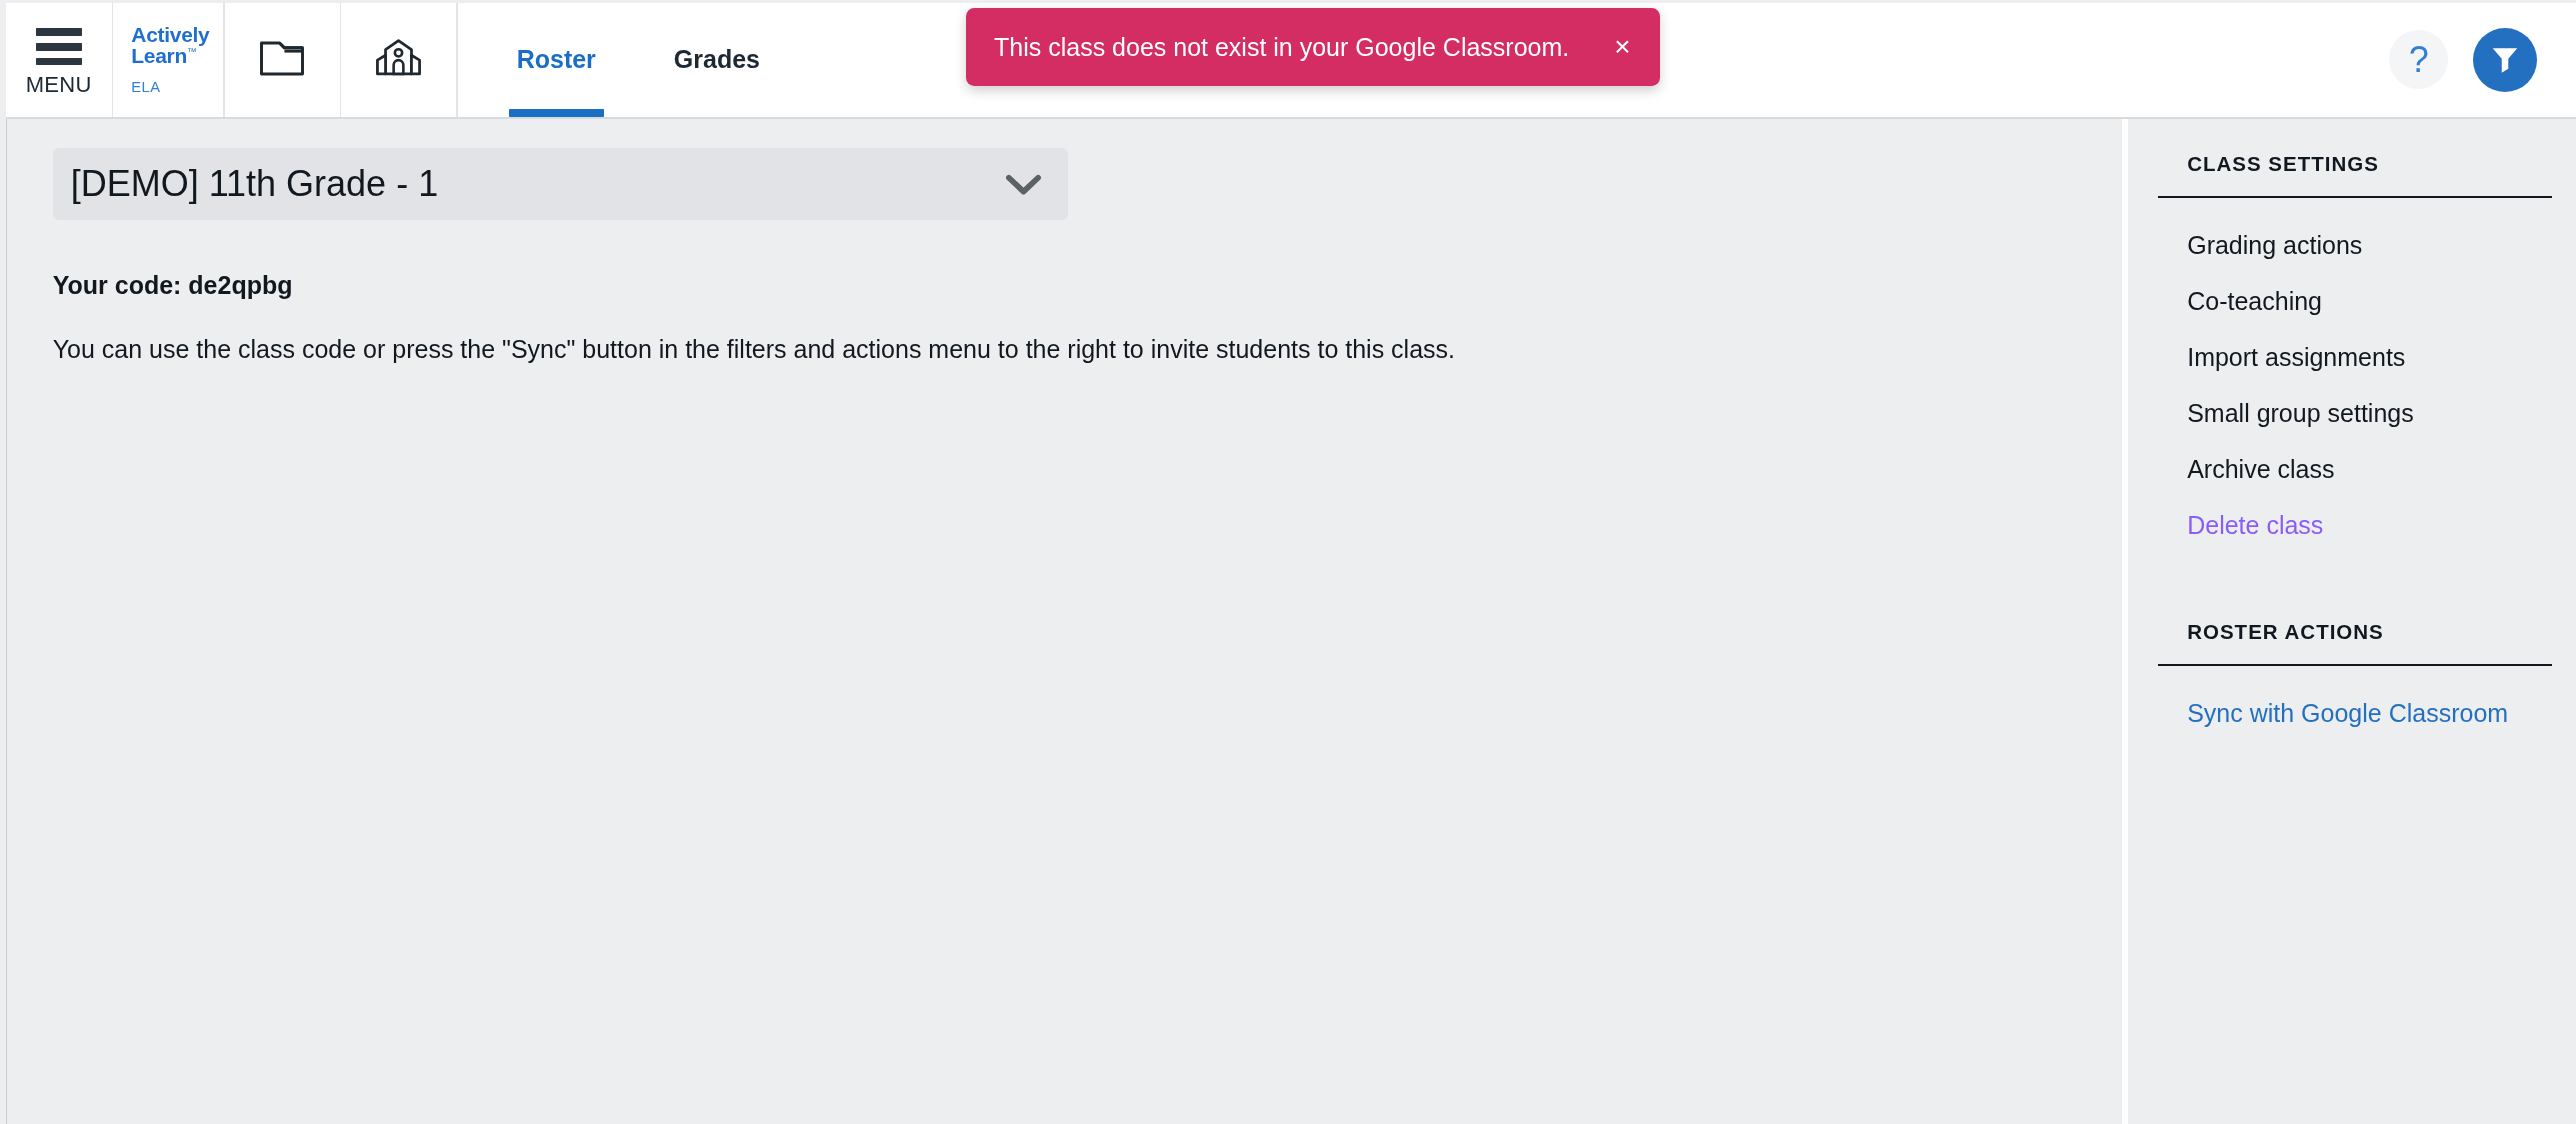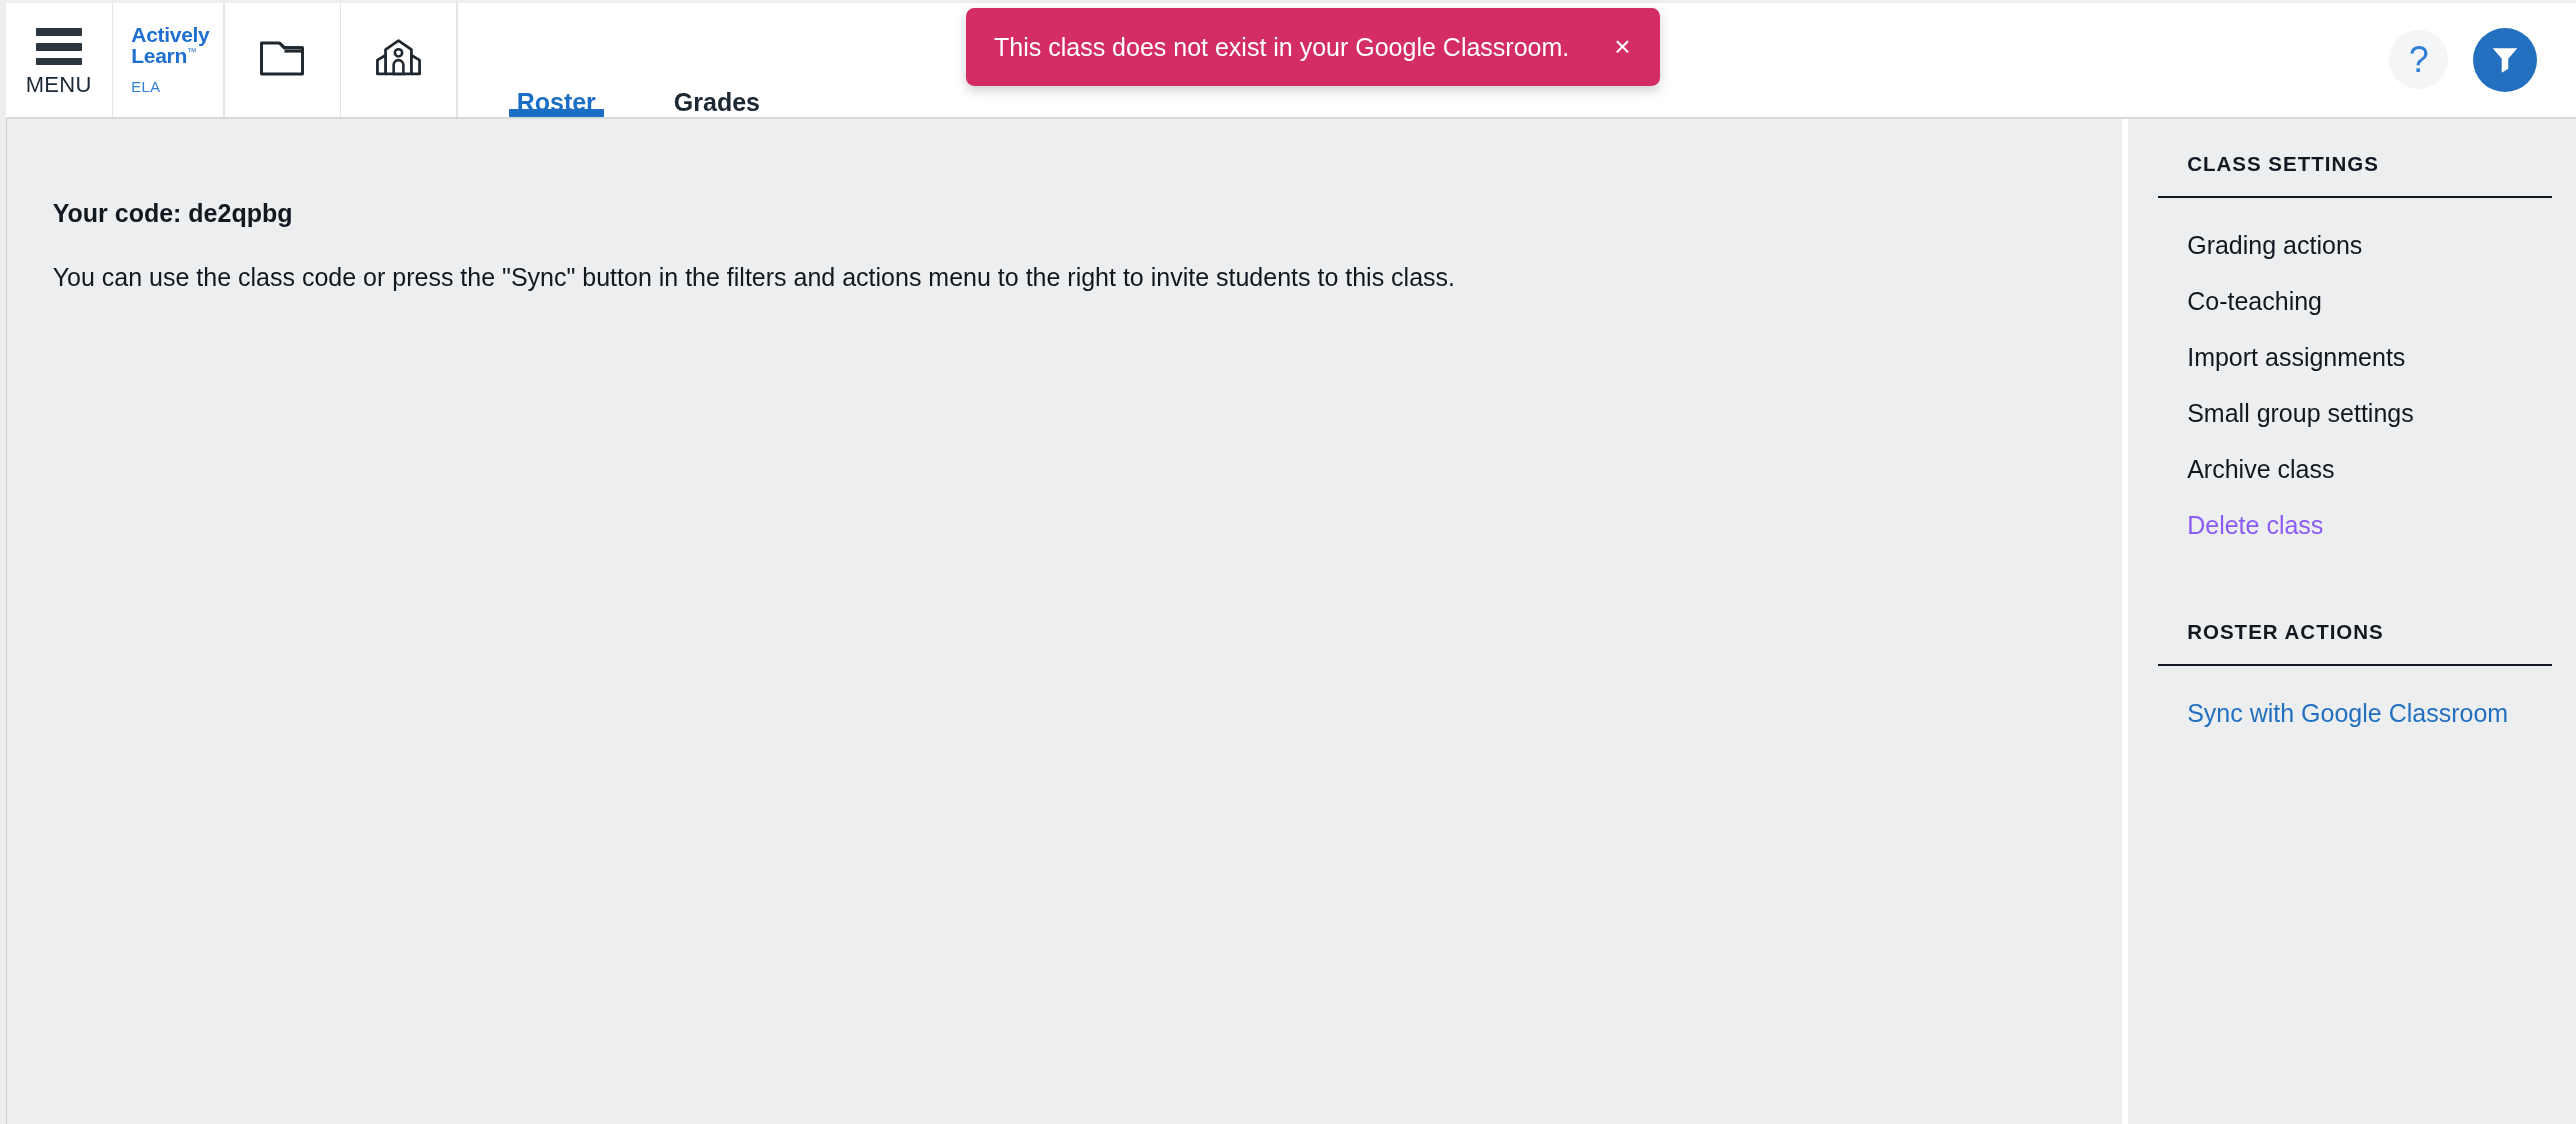--- a/index.html
+++ b/index.html
@@ -111,21 +111,21 @@
 
   
   .tabs {
     display: flex;
     align-items: stretch;
     margin-left: 19.6px;
   }
   .tab {
     position: relative;
     display: flex;
-    align-items: flex-end;
+    align-items: center;
     padding: 0 39px;
     font-size: 25px;
     font-weight: bold;
     color: #1c2833;
     cursor: pointer;
     white-space: nowrap;
   }
   .tab.active { color: #1a6fc4; }
   .tab.active::after {
     content: "";
@@ -379,20 +379,28 @@
 
   <div class="toast">
     <div class="toast-msg">This class does not exist in your Google Classroom.</div>
     <div class="toast-close">×</div>
   </div>
 
   <div class="body-wrap">
 
     <div class="main-col">
 
+      <div class="class-select">
+        <div class="class-select-label">[DEMO] 11th Grade - 1</div>
+        <div class="chevron">
+          <svg width="39" height="24.5" viewBox="0 0 48 30" fill="none">
+            <path d="M6 7 L24 24 L42 7" stroke="#5c6166" stroke-width="7" stroke-linecap="round" stroke-linejoin="round"></path>
+          </svg>
+        </div>
+      </div>
 
       <div class="class-code">Your code: de2qpbg</div>
 
       <div class="info-para">
         <div>You can use the class code or press the "Sync" button in the filters and actions menu to the right to invite students to this class.</div>
       </div>
 
 
     </div>
 

